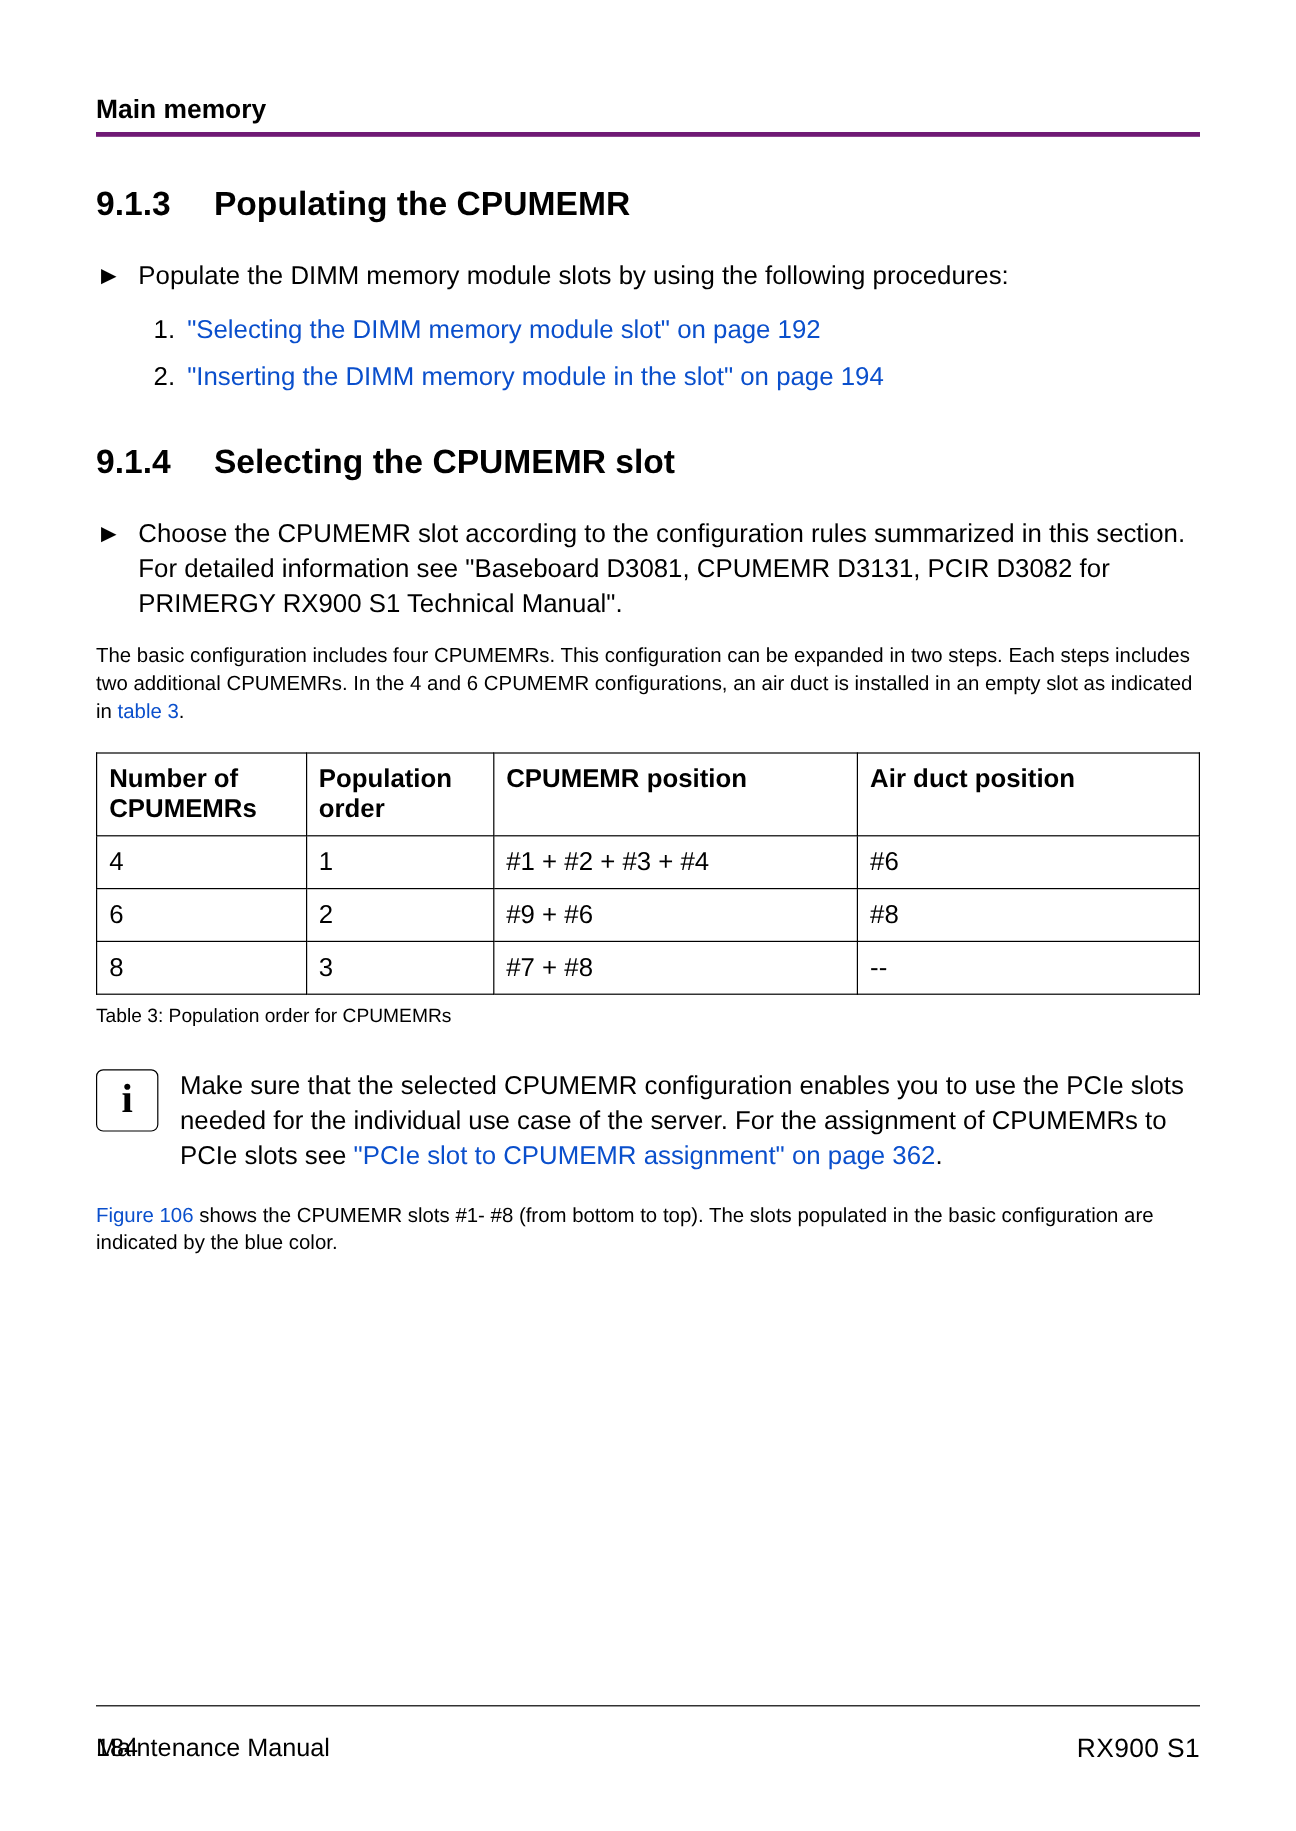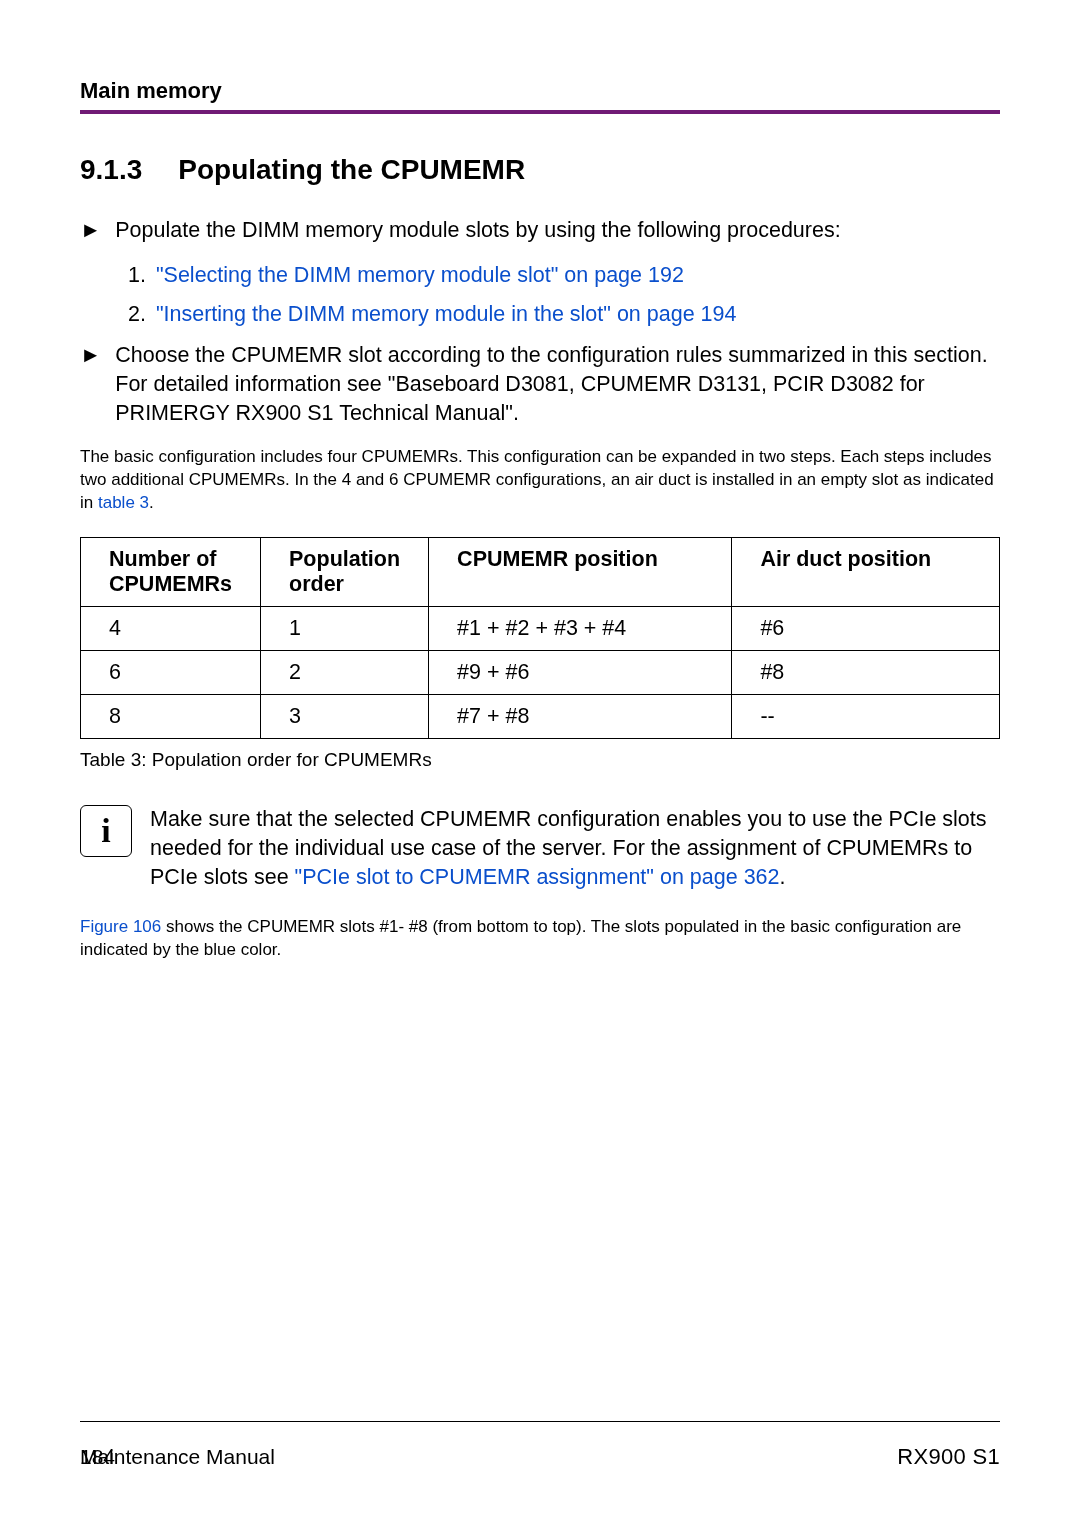--- a/index.html
+++ b/index.html
@@ -59,29 +59,29 @@
       margin-bottom: 22px;
     }
     .table-wrap { margin-top: 10px; margin-bottom: 10px; }
     table.cpu-table {
       border-collapse: collapse;
       width: 100%;
       font-size: 21.5px;
     }
     table.cpu-table th, table.cpu-table td {
       border: 1.5px solid #000;
-      padding: 9px 28px;
+      padding: 9px 10px;
       text-align: left;
       vertical-align: top;
     }
     table.cpu-table th {
       font-weight: bold;
     }
     .table-caption {
-      font-size: 19px;
+      font-size: 16px;
       margin-top: 10px;
       margin-bottom: 34px;
     }
     .info-box {
       display: flex;
       font-size: 21.5px;
       line-height: 1.35;
       margin-bottom: 24px;
     }
     .info-icon-box {
@@ -138,20 +138,24 @@
 
   <div class="ol-item">
     <span class="ol-num">1.</span>
     <span class="link-text">"Selecting the DIMM memory module slot" on page 192</span>
   </div>
   <div class="ol-item">
     <span class="ol-num">2.</span>
     <span class="link-text">"Inserting the DIMM memory module in the slot" on page 194</span>
   </div>
 
+  <div class="section-heading section-gap">
+    <span class="section-number">9.1.4</span>
+    <span>Selecting the CPUMEMR slot</span>
+  </div>
 
   <div class="bullet-line">
     <span class="bullet-marker">►</span>
     <span>Choose the CPUMEMR slot according to the configuration rules summarized in this section. For detailed information see "Baseboard D3081, CPUMEMR D3131, PCIR D3082 for PRIMERGY RX900 S1 Technical Manual".</span>
   </div>
 
   <p class="body-para">
     <span>The basic configuration includes four CPUMEMRs. This configuration can be expanded in two steps. Each steps includes two additional CPUMEMRs. In the 4 and 6 CPUMEMR configurations, an air duct is installed in an empty slot as indicated in </span><span class="link-text">table 3</span><span>.</span>
   </p>
 

